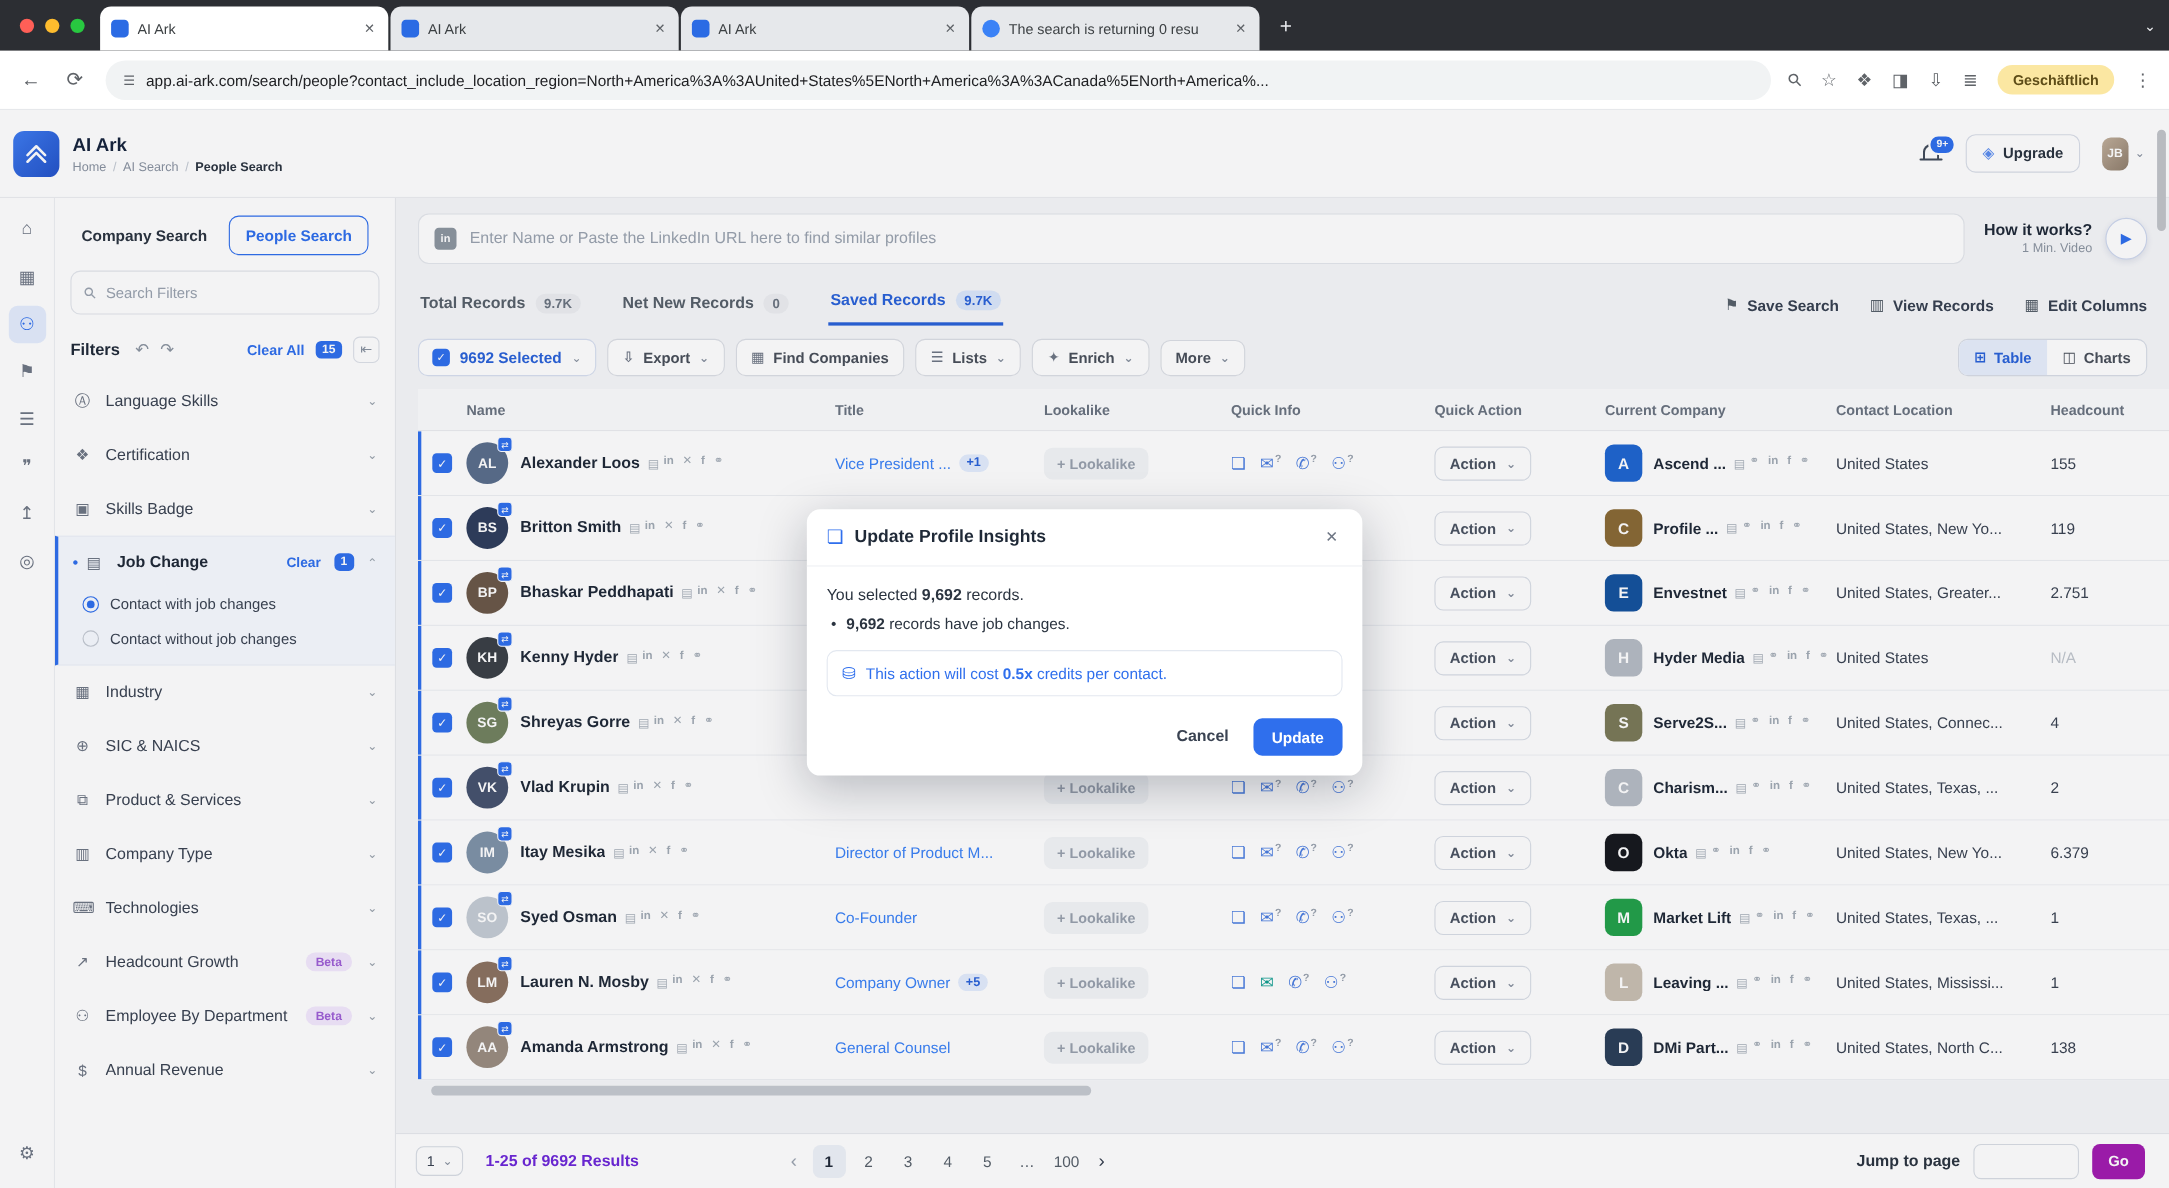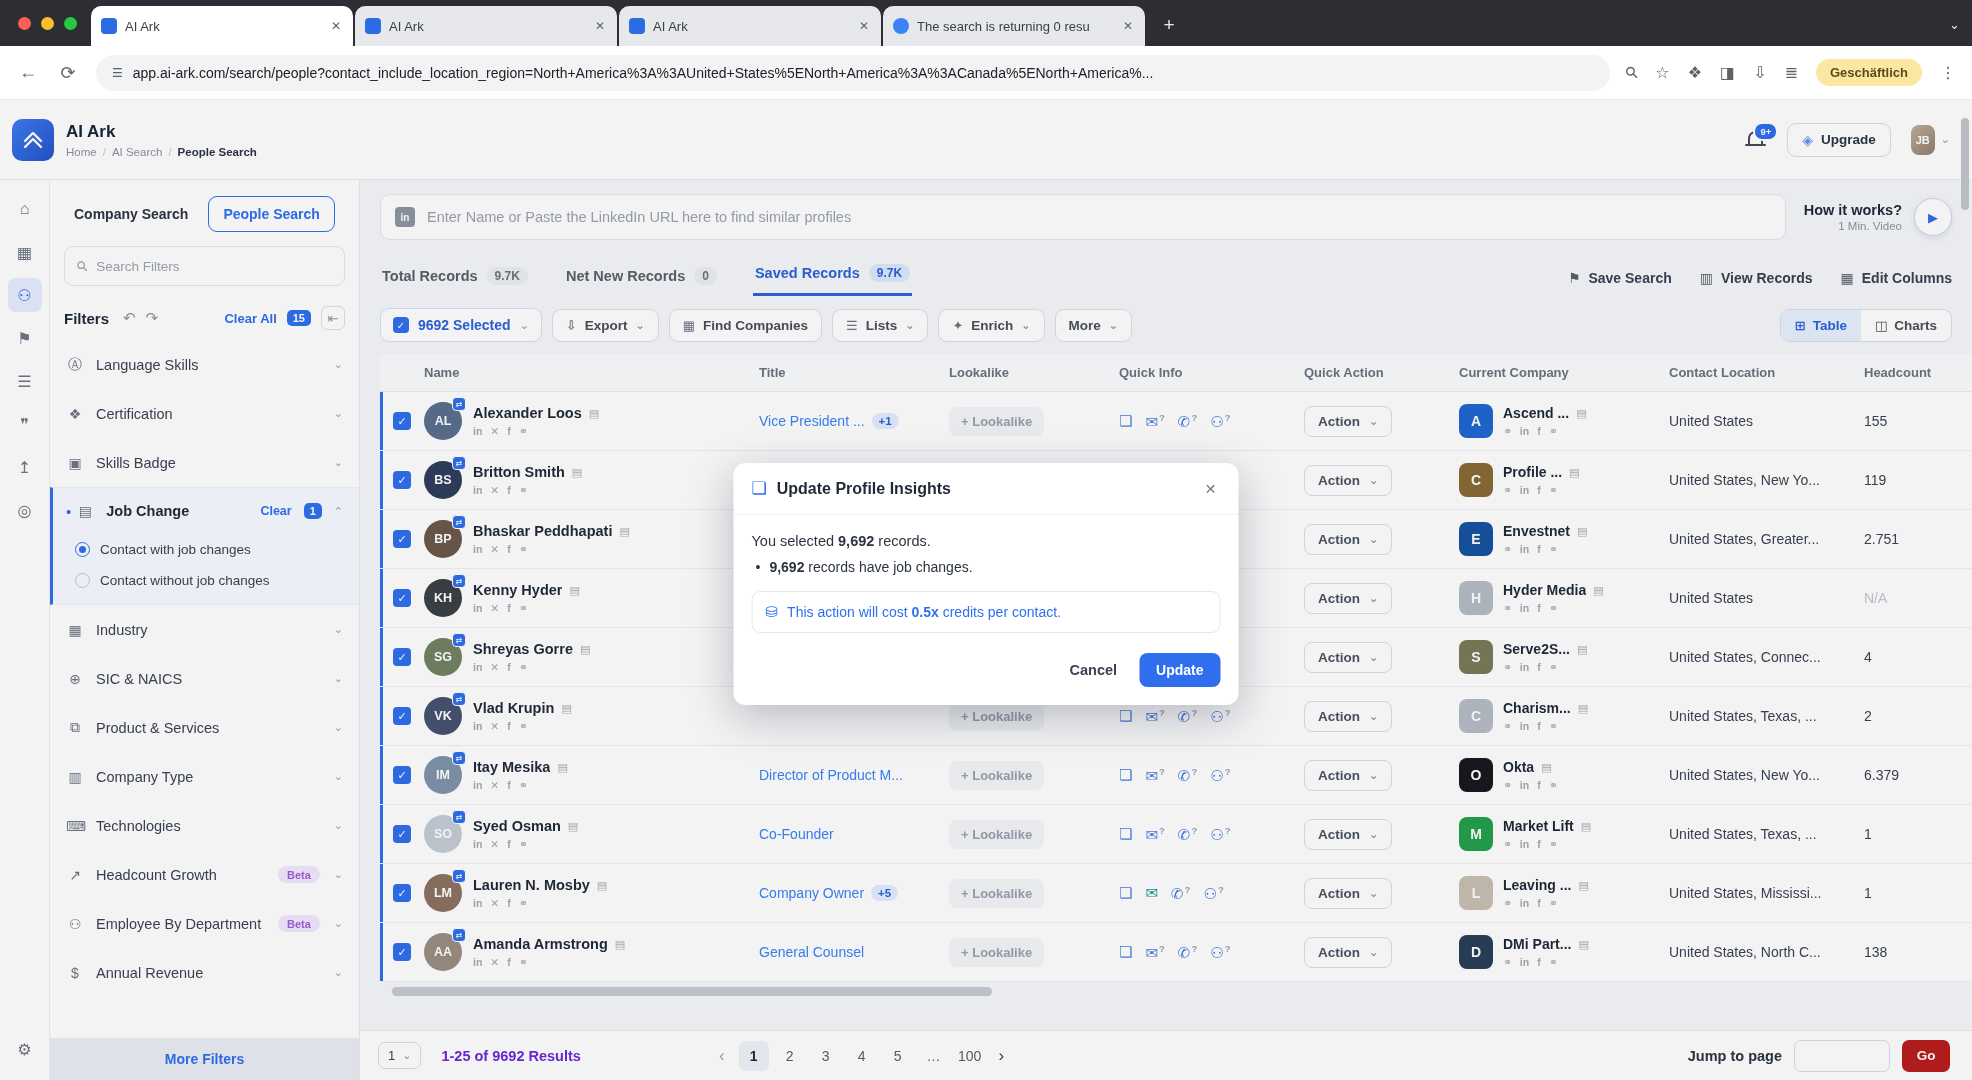--- a/index.html
+++ b/index.html
@@ -132,21 +132,21 @@
   .thead{height:38px;border-bottom:1px solid #e9ebef;background:#fbfcfd;font-size:13px;color:#6a7380;font-weight:600}
   .tbody{overflow:hidden;height:590px}
   .trow{height:59px;border-bottom:1px solid #eef0f3;background:#fff;position:relative}
   .trow::before{content:"";position:absolute;left:0;top:0;bottom:0;width:3px;background:#2f6fed}
   .td{min-width:0;display:flex;align-items:center}
   .cell-check{justify-content:center}
   .cell-name{gap:11px}
   .avatar{width:38px;height:38px;border-radius:50%;position:relative;flex:none;display:flex;align-items:center;justify-content:center}
   .init{color:#fff;font-size:12.5px;font-weight:700}
   .jc-badge{position:absolute;top:-5px;right:-4px;width:14px;height:14px;border-radius:4px;background:#2f6fed;color:#fff;font-size:8px;display:flex;align-items:center;justify-content:center;border:1.5px solid #fff}
-  .name-col{display:flex;flex-direction:column;gap:4px;min-width:0}
+  .name-col{display:flex;flex-direction:row;gap:4px;min-width:0}
   .name-line{display:flex;align-items:center;gap:7px;min-width:0}
   .pname{font-size:14.5px;font-weight:700;color:#1f2937;white-space:nowrap;overflow:hidden;text-overflow:ellipsis}
   .note-ico{color:#a8b0ba;font-size:11px;flex:none}
   .socials{display:flex;gap:8px;color:#a2abb5;font-size:10.5px}
   .soc{font-weight:600}
   .cell-title{gap:7px;overflow:hidden}
   .title-text{font-size:14px;color:#3b82f6;white-space:nowrap;overflow:hidden;text-overflow:ellipsis}
   .tbadge{background:#e3edfd;color:#2a62d9;font-size:11.5px;font-weight:700;border-radius:10px;padding:2px 7px;flex:none}
   .lookalike{border:none;background:#f3f5f7;color:#98a1ad;font-size:13px;border-radius:8px;padding:7px 12px;font-family:inherit;font-weight:600}
   .cell-qi{gap:13px}
@@ -168,21 +168,21 @@
   .size-select{border:1px solid #d8dde4;border-radius:7px;padding:5px 9px;display:flex;gap:7px;align-items:center;font-size:13px;color:#3a4352;background:#fff}
   .results{font-size:14.5px;font-weight:700;color:#6d28d9}
   .pages{display:flex;align-items:center;gap:6px;margin-left:110px}
   .pg-nav{color:#9aa3af;font-size:17px;padding:0 8px}
   .pg-nav.next{color:#3a4352}
   .pg{width:30px;height:30px;display:flex;align-items:center;justify-content:center;font-size:14px;color:#57606a;border-radius:7px}
   .pg.active{background:#eef2f8;color:#1f2937;font-weight:700}
   .jump{margin-left:auto;display:flex;align-items:center;gap:12px}
   .jump-label{font-size:14.5px;font-weight:600;color:#2b3440}
   .jump-input{width:96px;height:32px;border:1px solid #d8dde4;border-radius:7px;outline:none;font-family:inherit;padding:0 8px;font-size:13.5px;background:#fff}
-  .go-btn{width:48px;height:32px;background:#b91c1c;color:#fff;border:none;border-radius:7px;font-size:13.5px;font-weight:700;font-family:inherit}
+  .go-btn{width:48px;height:32px;background:#a21caf;color:#fff;border:none;border-radius:7px;font-size:13.5px;font-weight:700;font-family:inherit}
 
   
   .vthumb{position:absolute;right:3px;top:118px;width:8px;height:92px;border-radius:4px;background:#c1c4c9}
 
   
   .overlay{position:absolute;left:0;right:0;top:100px;bottom:0;background:rgba(20,25,35,.05);z-index:50}
   .modal{position:absolute;top:363px;left:50%;transform:translateX(-50%);width:505px;background:#fff;border-radius:12px;box-shadow:0 12px 44px rgba(10,20,40,.25)}
   .modal-head{display:flex;align-items:center;gap:10px;padding:15px 18px;border-bottom:1px solid #eef0f4}
   .modal-ico{color:#2f6fed;font-size:17px}
   .modal-title{font-size:16px;font-weight:700;color:#1f2937;flex:1}
@@ -450,21 +450,20 @@
             </div>
           
             <div class="f-item">
               <span class="fi-ico">$</span>
               <span class="fi-label">Annual Revenue</span>
 
               <span class="fi-caret">⌄</span>
             </div>
           </div>
       </div>
-      <div class="more-filters">More Filters</div>
     </aside>
 
     <main class="main">
 
       <div class="search-row">
         <div class="similar-search">
           <span class="li-ico">in</span>
           <input placeholder="Enter Name or Paste the LinkedIn URL here to find similar profiles" style="">
         </div>
         <div class="howit">

